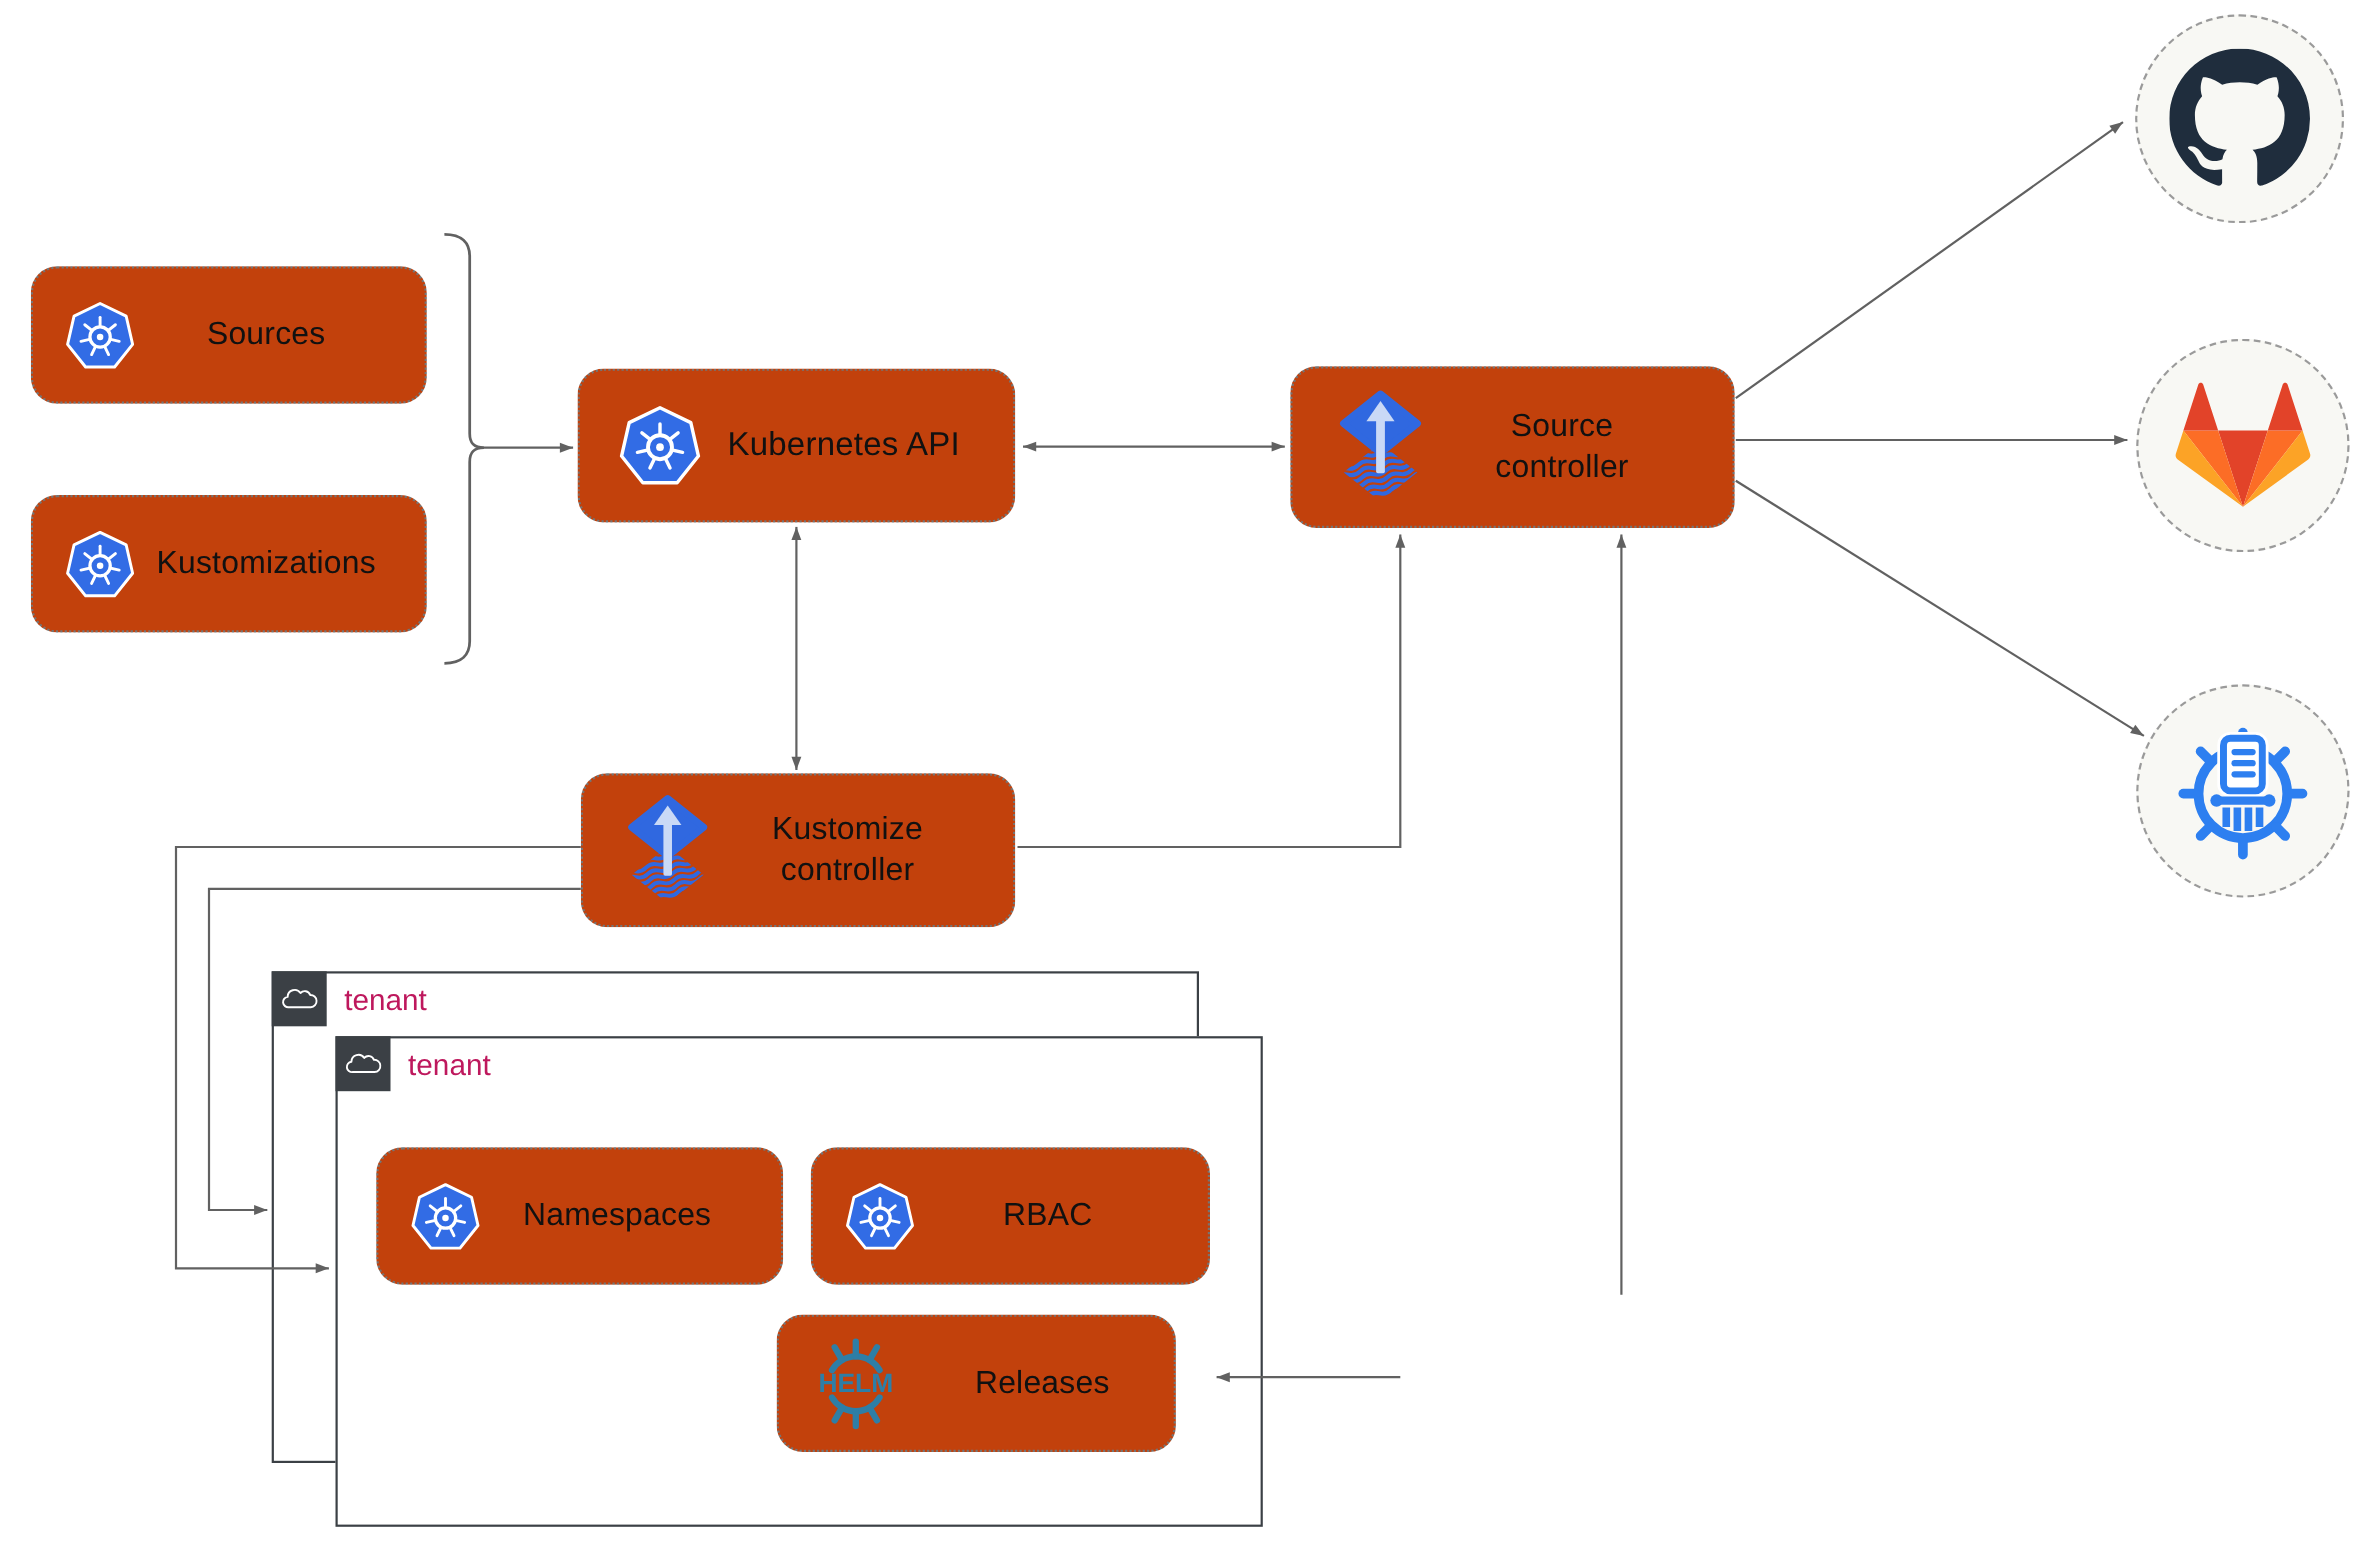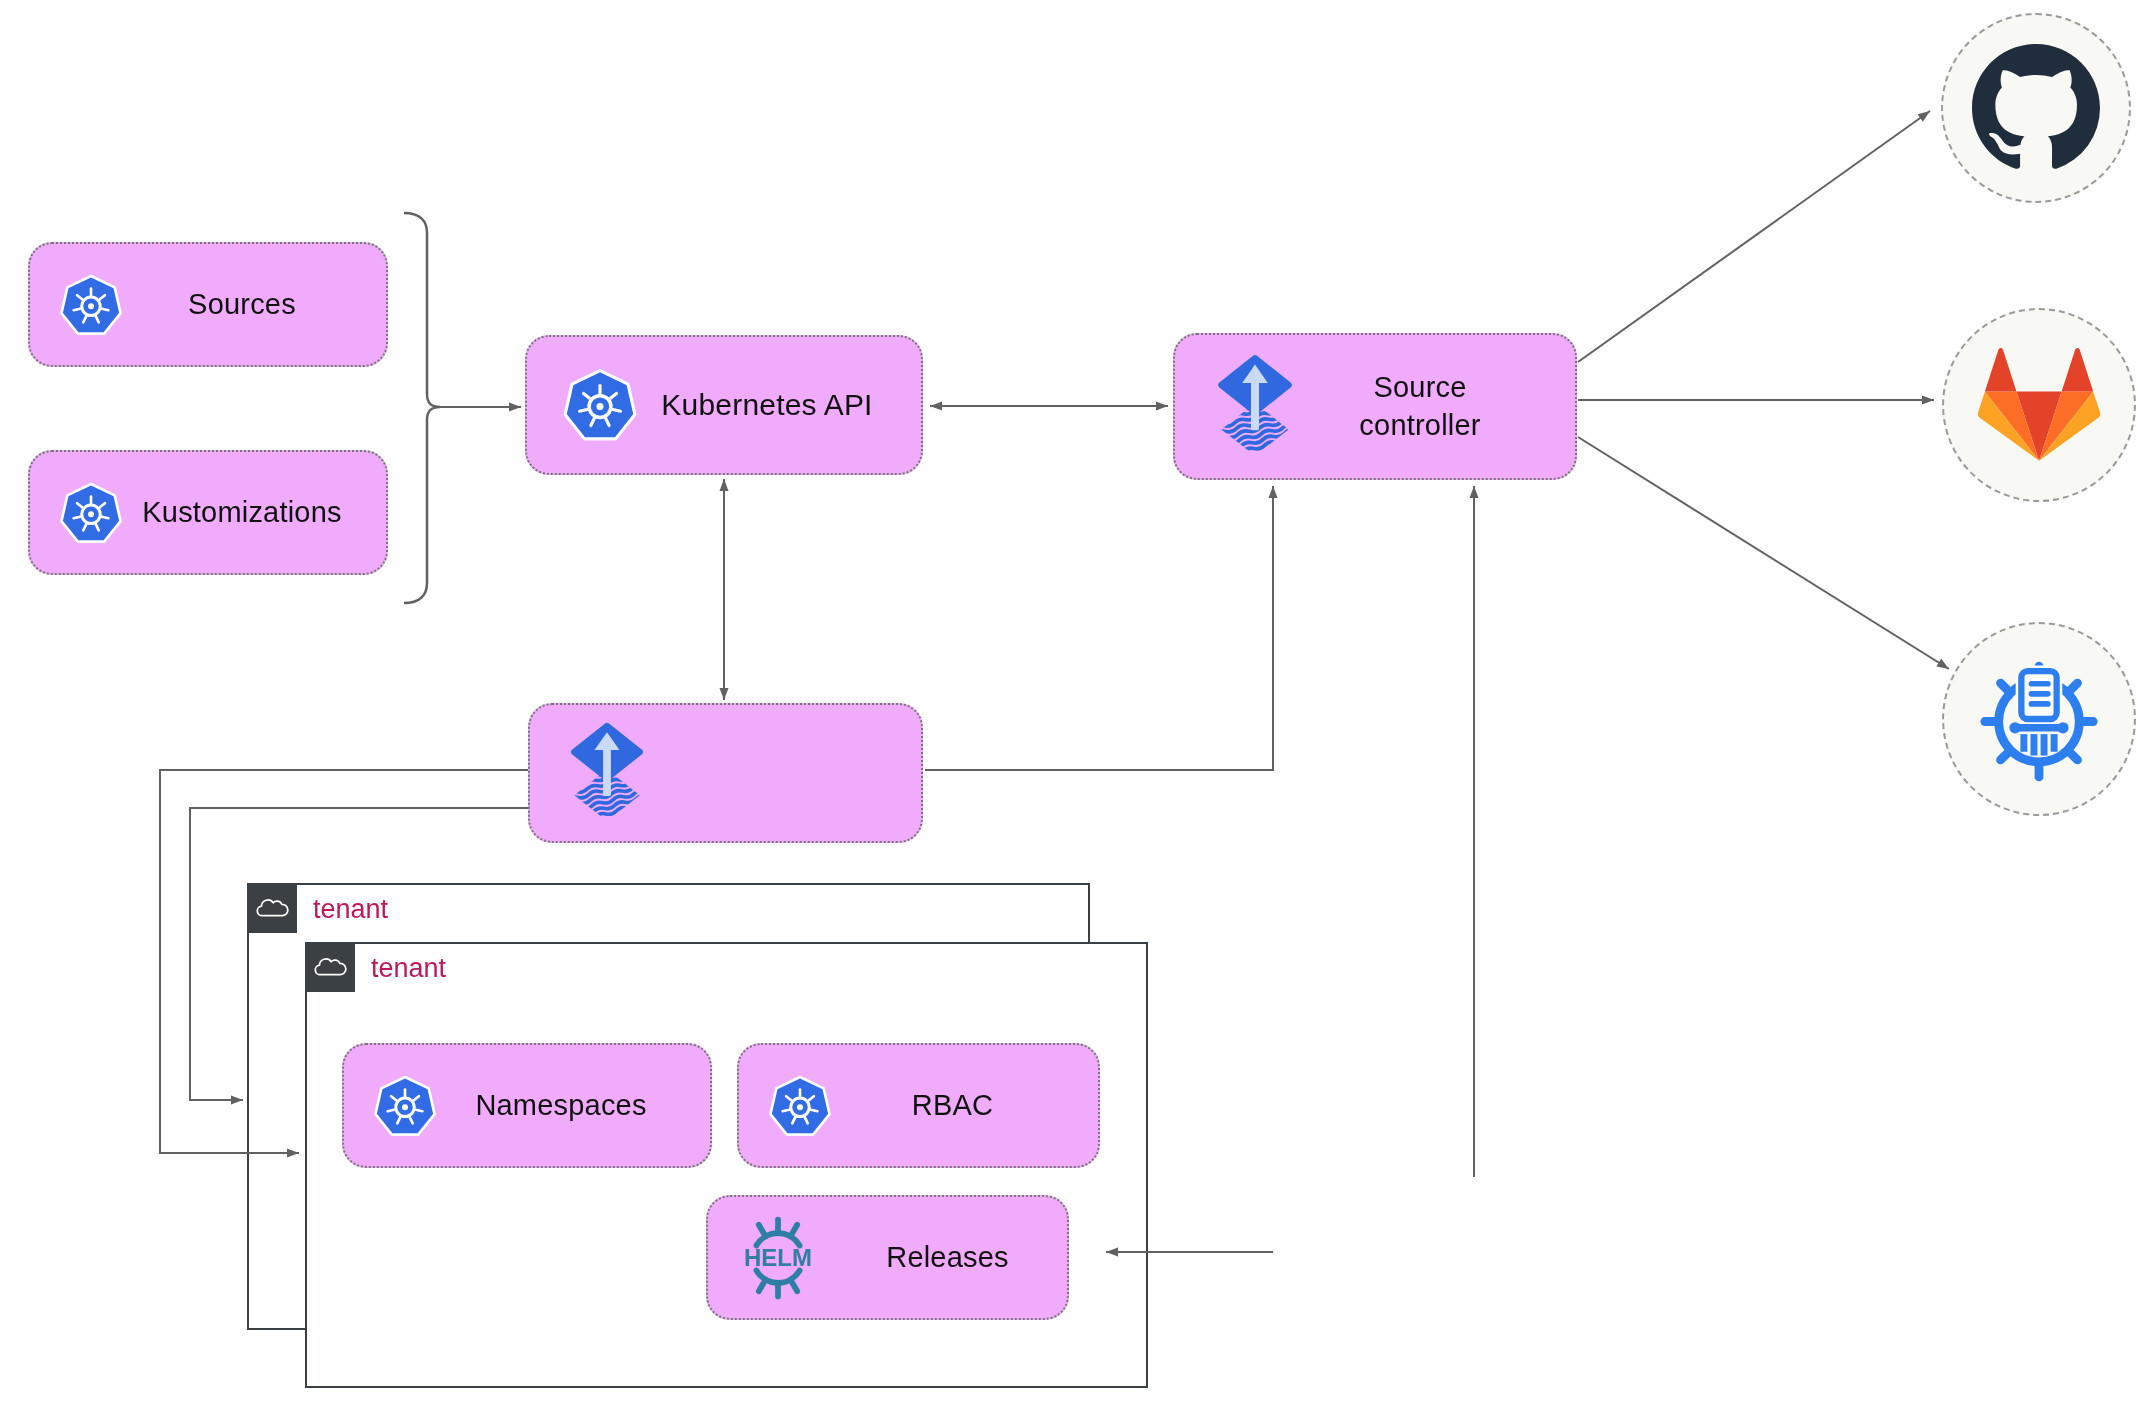--- a/index.html
+++ b/index.html
@@ -3,21 +3,21 @@
 <meta charset="utf-8">
 <style>
   html,body{margin:0;padding:0;background:#ffffff;}
   .canvas{
     position:relative;width:2144px;height:1407px;background:#ffffff;overflow:hidden;
     font-family:"Liberation Sans","DejaVu Sans",sans-serif;color:#111111;
   }
   .wires{position:absolute;left:0;top:0;z-index:6;pointer-events:none;}
   .chip{
     position:absolute;z-index:4;display:flex;align-items:center;
-    background:#f0abfc;border:2px dotted #757575;border-radius:24px;
+    background:#c2410c;border:2px dotted #757575;border-radius:24px;
     box-sizing:border-box;
   }
   .chip .icn{flex:0 0 auto;margin-left:28px;display:flex;align-items:center;}
   .chip .lbl{flex:1 1 auto;text-align:center;font-size:29px;letter-spacing:.2px;padding-right:26px;}
   .ctrl .lbl{line-height:1.28;}
   .ring{
     position:absolute;z-index:4;border:2px dashed #9a9a9a;border-radius:50%;
     background:#f8f8f4;display:flex;align-items:center;justify-content:center;box-sizing:border-box;
   }
   .tenant{
@@ -201,20 +201,21 @@
     </span>
     <span class="lbl" style="font-size:30px;">Kubernetes API</span>
   </div>
 
   <div class="chip ctrl" style="left:528px;top:703px;width:395px;height:140px;">
     <span class="icn" style="margin-left:38px;">
       <svg width="78" height="103">
           <use href="#i-flux"></use>
         </svg>
     </span>
+    <span class="lbl" style="padding:0 56px 0 30px;">Kustomize controller</span>
   </div>
 
 
   <div class="chip" style="left:342px;top:1043px;width:370px;height:125px;">
     <span class="icn">
       <svg width="66" height="66">
           <use href="#i-k8s"></use>
         </svg>
     </span>
     <span class="lbl">Namespaces</span>

